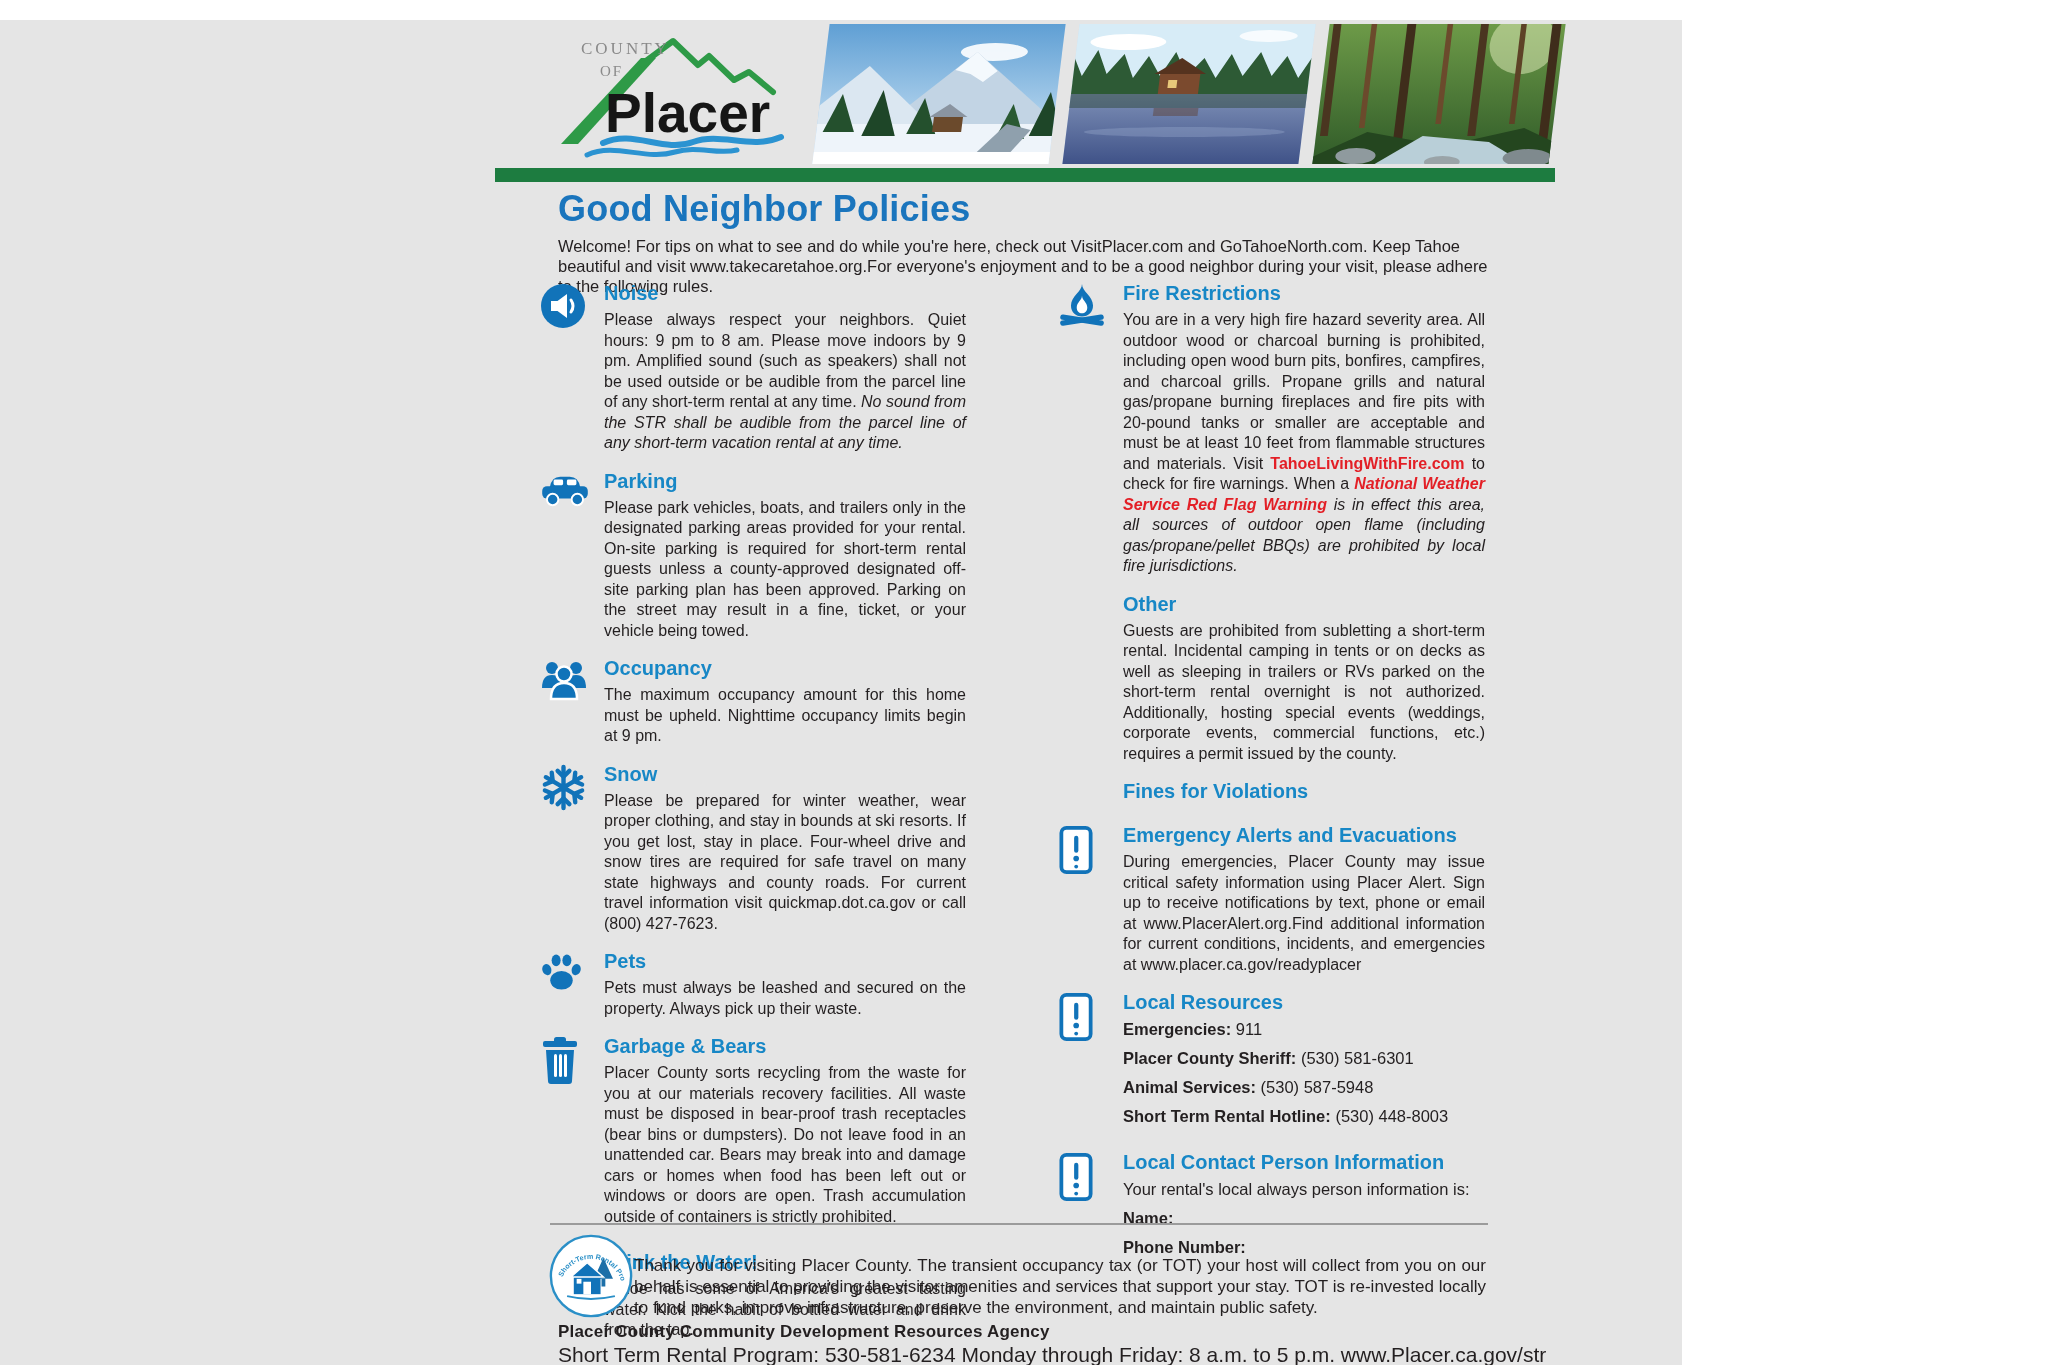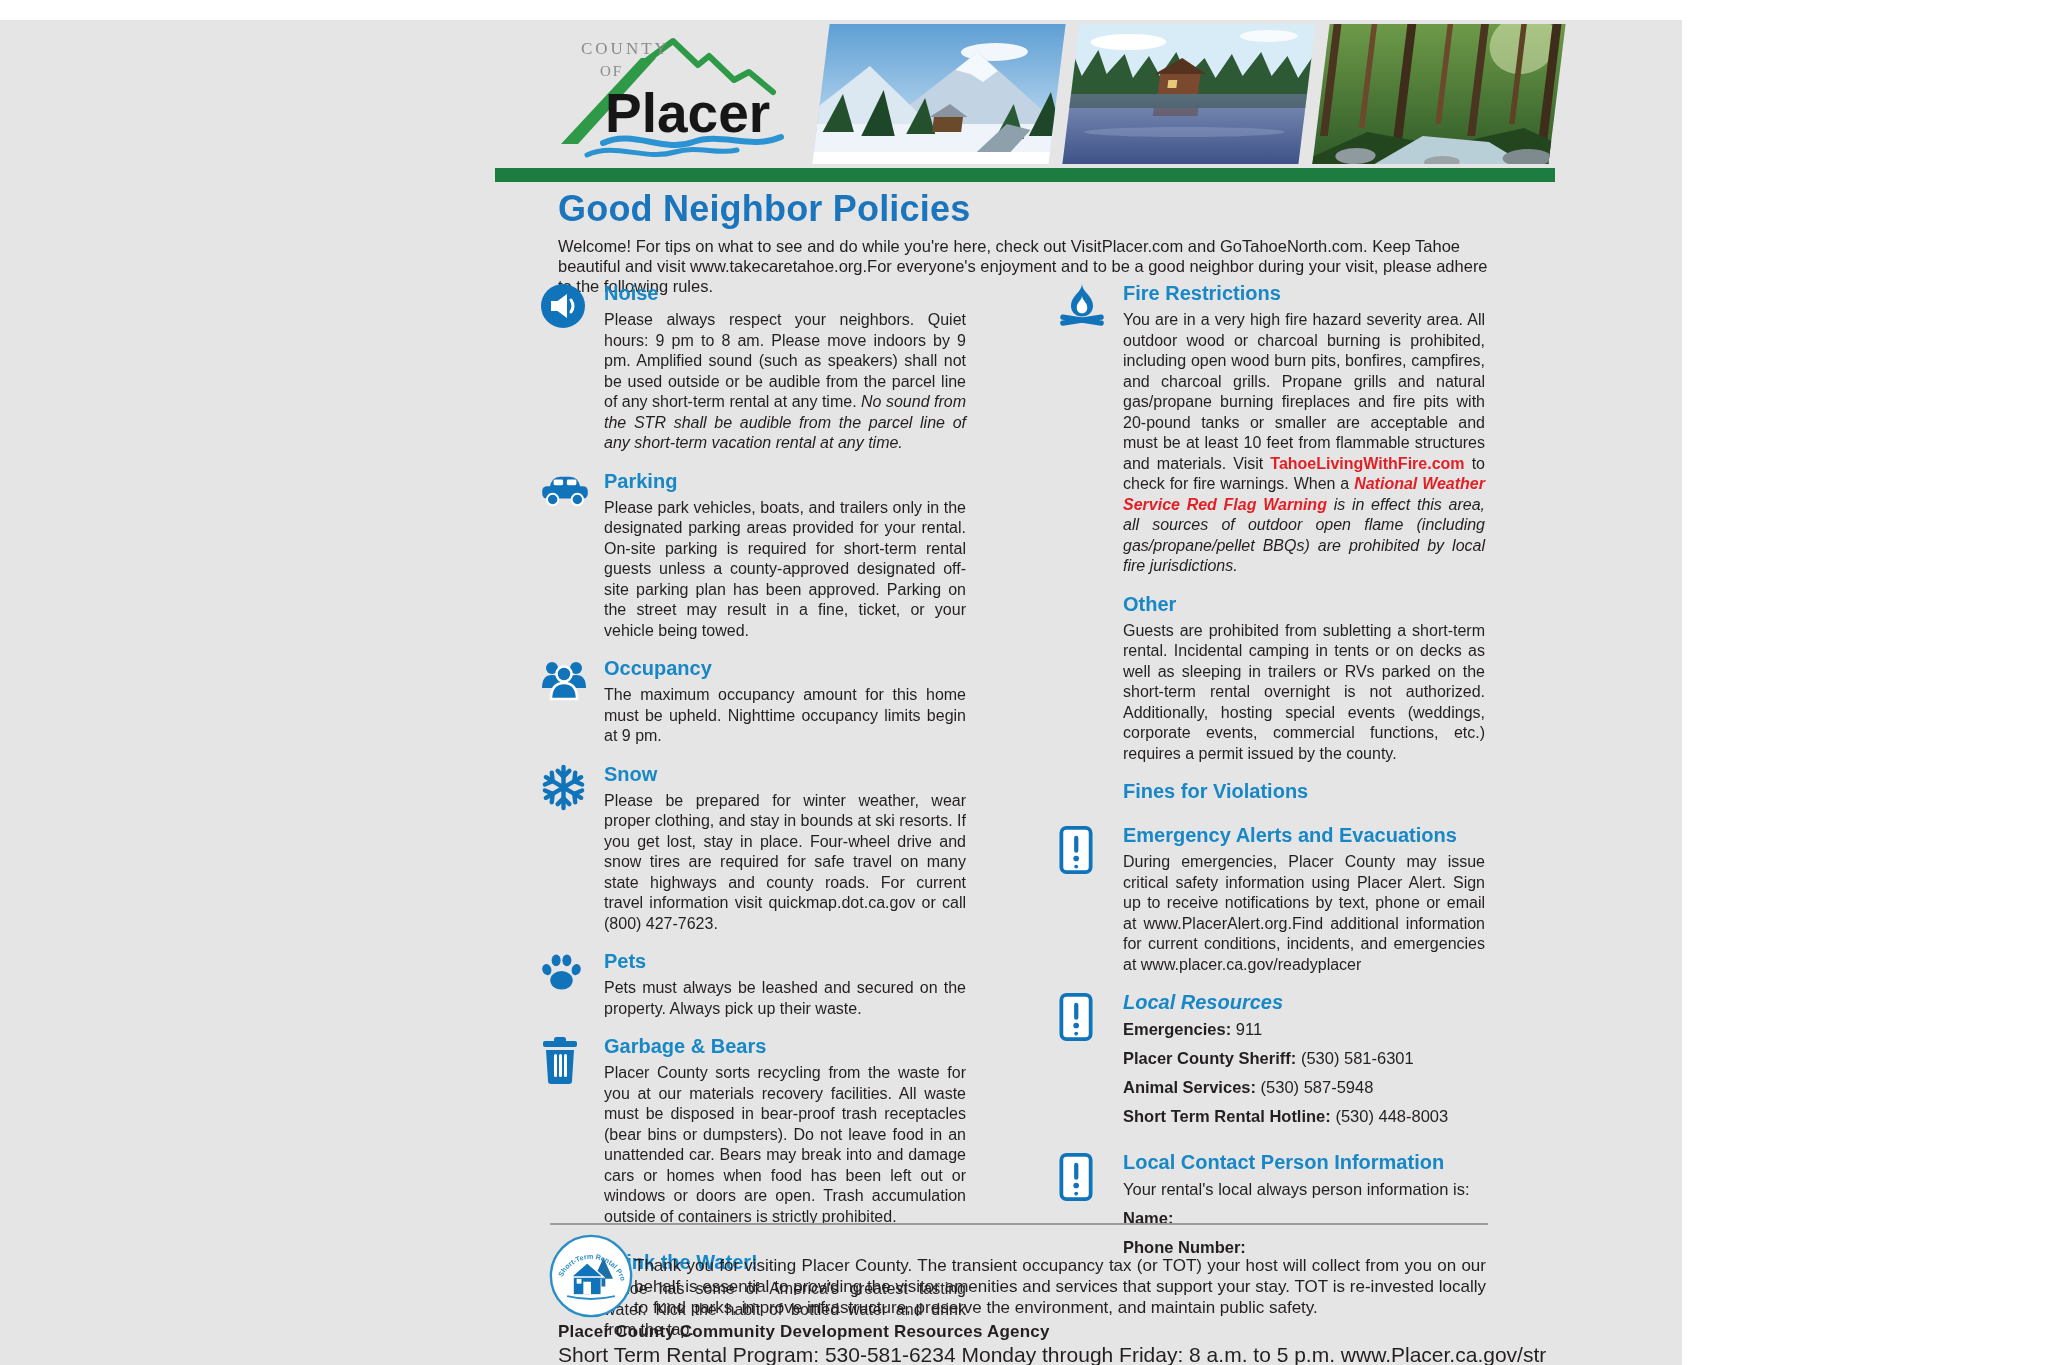--- a/index.html
+++ b/index.html
@@ -295,21 +295,21 @@
       <div class="section">
         <div class="icon-cell">
           <svg viewBox="0 0 36 52" width="34" height="50">
             <rect x="2.5" y="2.5" width="31" height="47" rx="5.5" fill="#fff" stroke="#1173b9" stroke-width="4"></rect>
             <rect x="16" y="11" width="4.5" height="18" rx="2.2" fill="#1173b9"></rect>
             <circle cx="18.2" cy="35" r="3" fill="#1173b9"></circle>
             <circle cx="18.2" cy="43.5" r="2" fill="#1173b9"></circle>
           </svg>
         </div>
         <div>
-          <h3 class="sec-heading" style="color: rgb(23, 135, 198); font-style: italic;">Local Resources</h3>
+          <h3 class="sec-heading" style="color: rgb(23, 135, 198);">Local Resources</h3>
           <p class="sec-line"><span class="seg-bold">Emergencies:</span><span class="seg-normal"> 911</span></p>
           <p class="sec-line"><span class="seg-bold">Placer County Sheriff:</span><span class="seg-normal"> (530) 581-6301</span></p>
           <p class="sec-line"><span class="seg-bold">Animal Services:</span><span class="seg-normal"> (530) 587-5948</span></p>
           <p class="sec-line"><span class="seg-bold">Short Term Rental Hotline:</span><span class="seg-normal"> (530) 448-8003</span></p>
         </div>
       </div>
       <div class="section">
         <div class="icon-cell">
           <svg viewBox="0 0 36 52" width="34" height="50">
             <rect x="2.5" y="2.5" width="31" height="47" rx="5.5" fill="#fff" stroke="#1173b9" stroke-width="4"></rect>

